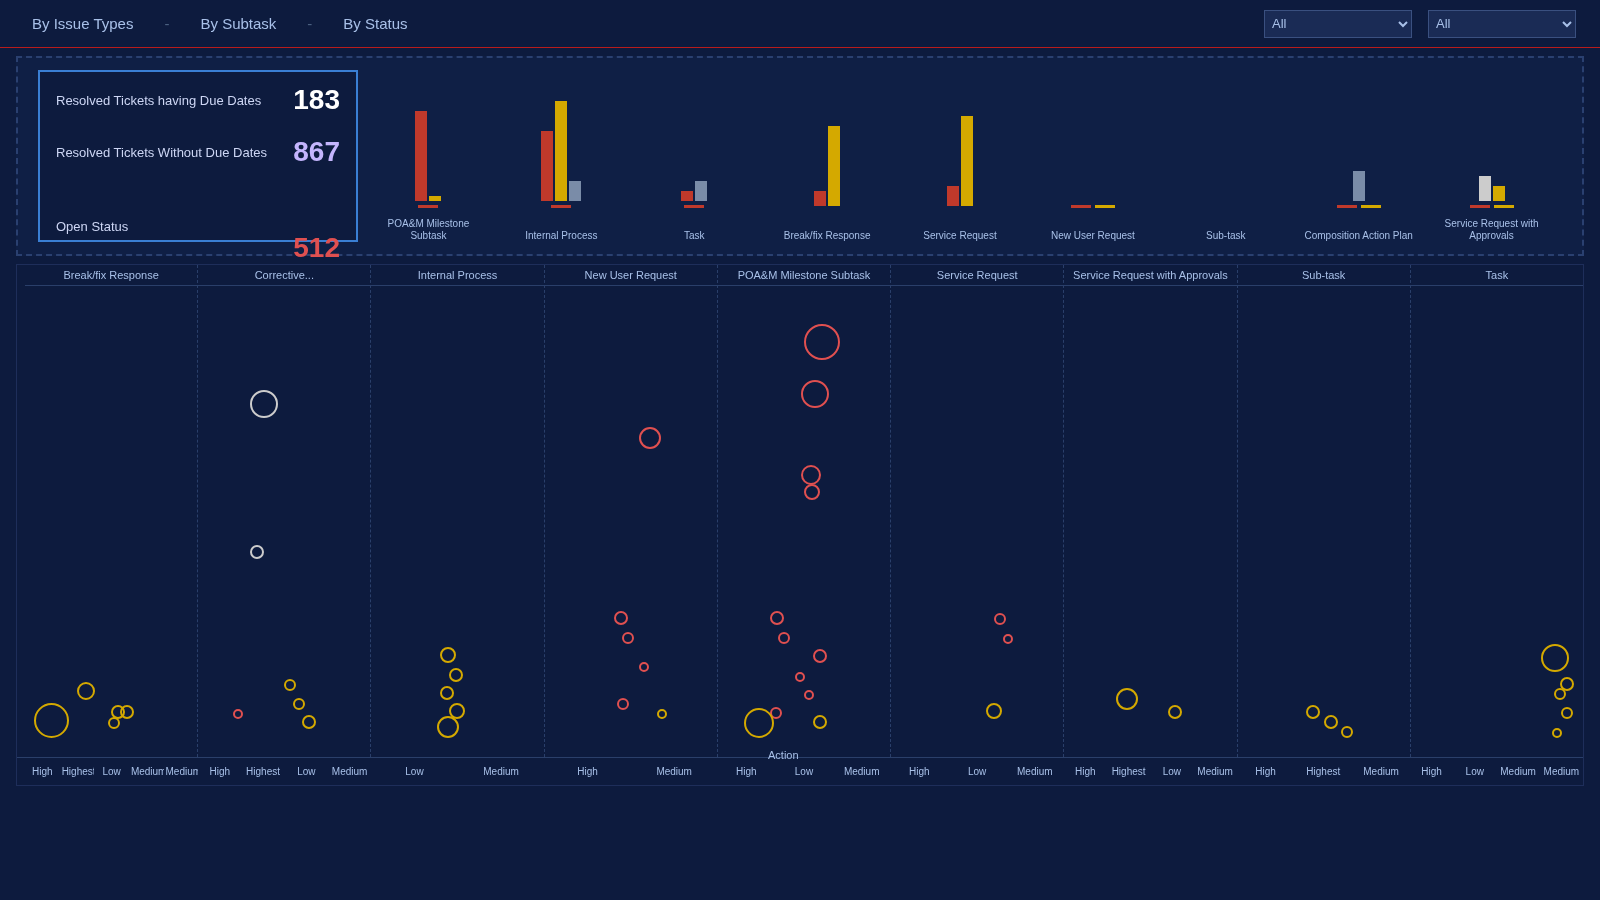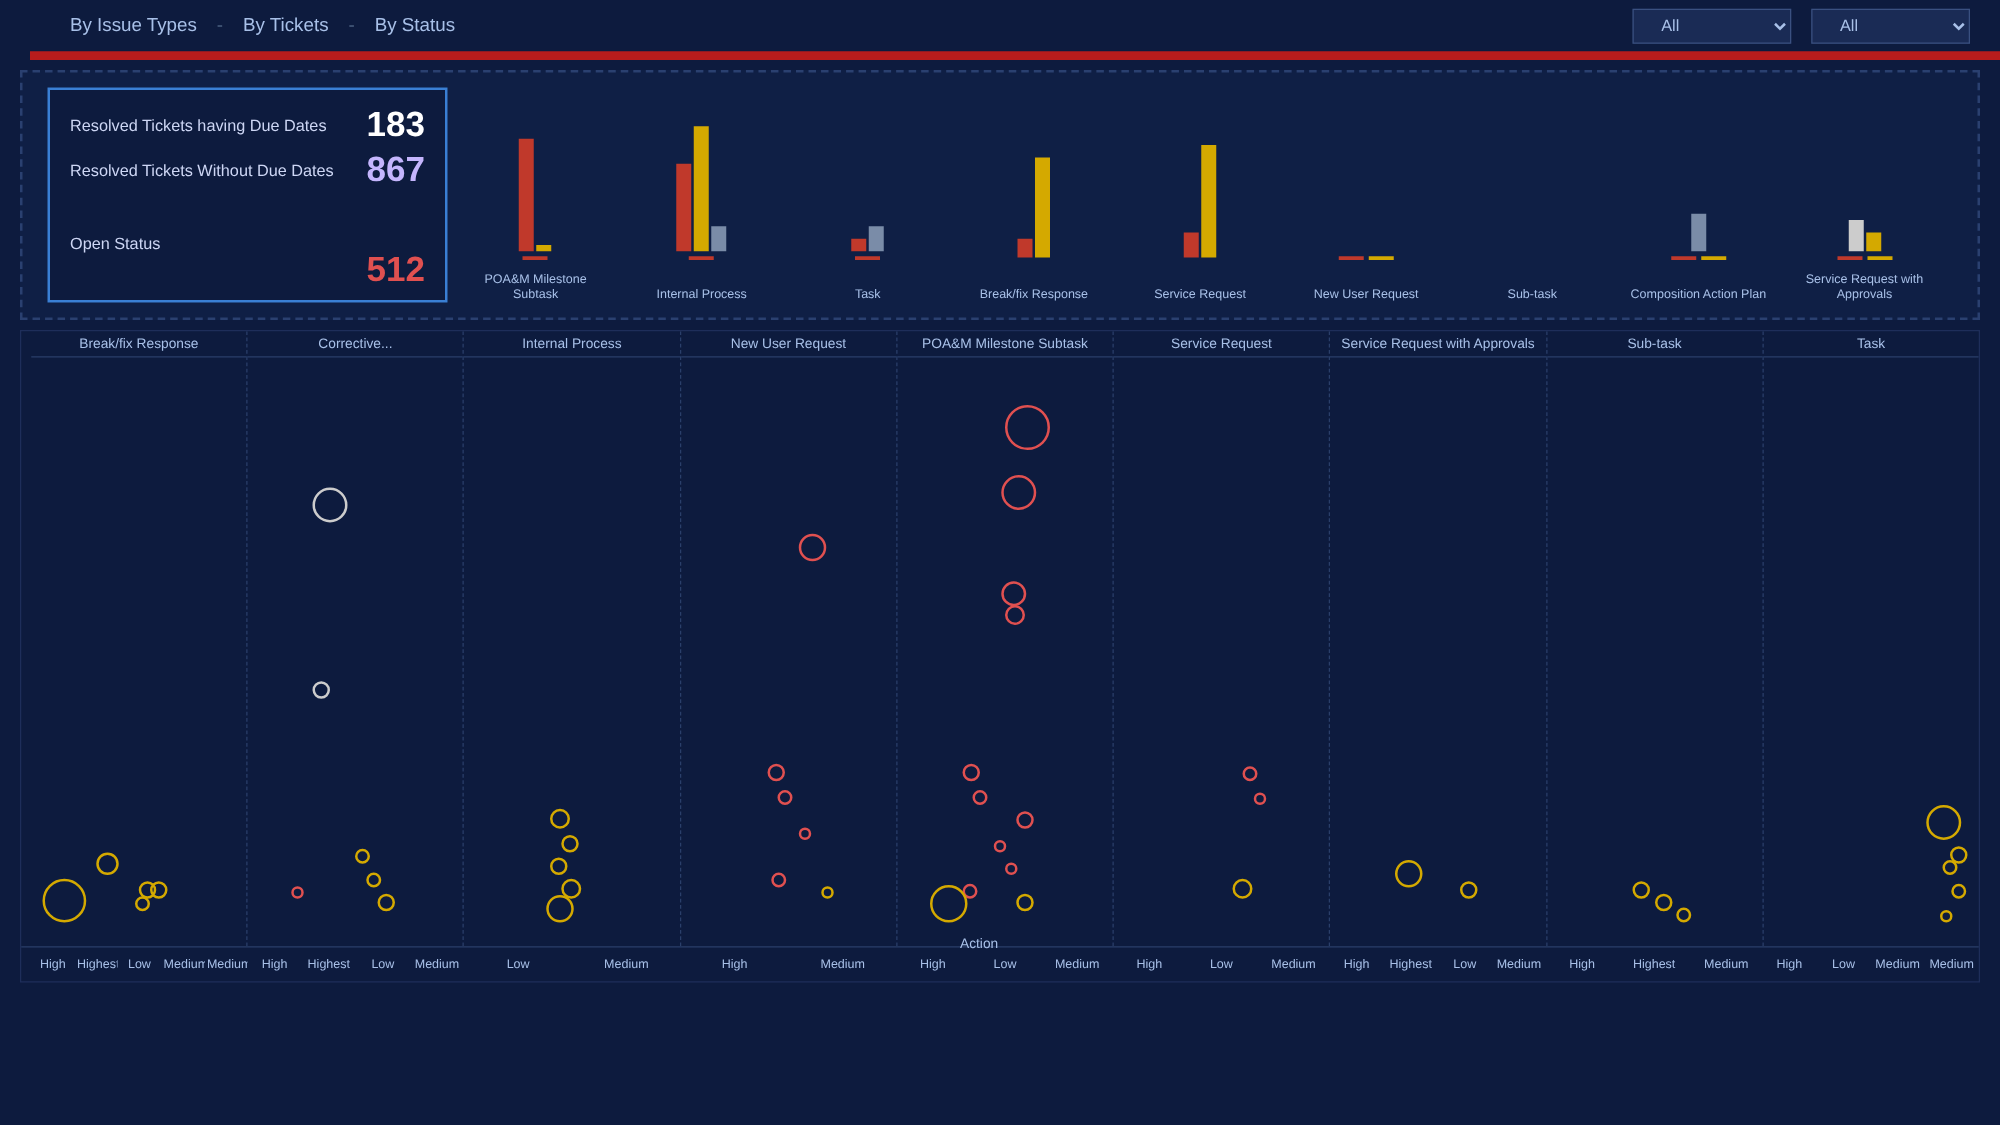--- a/index.html
+++ b/index.html
@@ -11,24 +11,23 @@
       color: #cdd6f4;
       overflow: hidden;
     }
 
     
     .top-nav {
       display: flex;
       align-items: center;
       padding: 8px 24px;
       background: #0d1b3e;
-      border-bottom: 7px solid #b91c1c;
+      border-bottom: 1px solid #b91c1c;
       height: 48px;
-      gap: 8px;
-      margin-left: 24px;
+      gap: 23px;
     }
     .nav-item {
       color: #a8c0e8;
       font-size: 15px;
       cursor: pointer;
       padding: 4px 8px;
     }
     .nav-separator {
       color: #4a6080;
       font-size: 15px;
@@ -36,23 +35,23 @@
     .nav-right {
       margin-left: auto;
       display: flex;
       align-items: center;
       gap: 16px;
     }
     .select-box {
       background: #1a2b55;
       border: 1px solid #3a5080;
       color: #a8c0e8;
-      padding: 4px 18px;
+      padding: 4px 3px;
       font-size: 13px;
-      width: 127px;
+      width: 148px;
       height: 28px;
       cursor: pointer;
     }
 
     
     .summary-section {
       display: flex;
       padding: 12px 20px;
       gap: 0;
       border: 2px dashed #2a4070;
@@ -62,21 +61,21 @@
     }
 
     .kpi-panel {
       width: 320px;
       flex-shrink: 0;
       border: 2px solid #3a7fd4;
       background: #0d1b3e;
       padding: 12px 16px;
       display: flex;
       flex-direction: column;
-      gap: 4px;
+      gap: 20px;
     }
     .kpi-row {
       display: flex;
       justify-content: space-between;
       align-items: center;
     }
     .kpi-label {
       font-size: 13px;
       color: #cdd6f4;
     }
@@ -191,21 +190,21 @@
       white-space: nowrap;
       overflow: hidden;
     }
   </style>
 </head>
 <body>
 
 <div class="top-nav">
   <span class="nav-item">By Issue Types</span>
   <span class="nav-separator">-</span>
-  <span class="nav-item">By Tickets</span>
+  <span class="nav-item">By Subtask</span>
   <span class="nav-separator">-</span>
   <span class="nav-item">By Status</span>
 
   <div class="nav-right">
     <select class="select-box">
       <option>All</option>
     </select>
     <select class="select-box">
       <option>All</option>
     </select>

